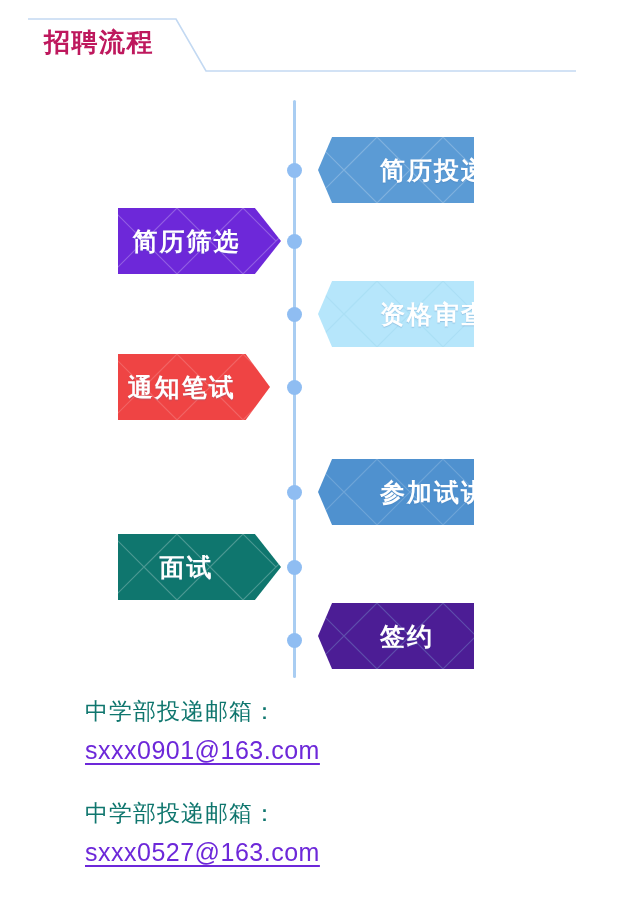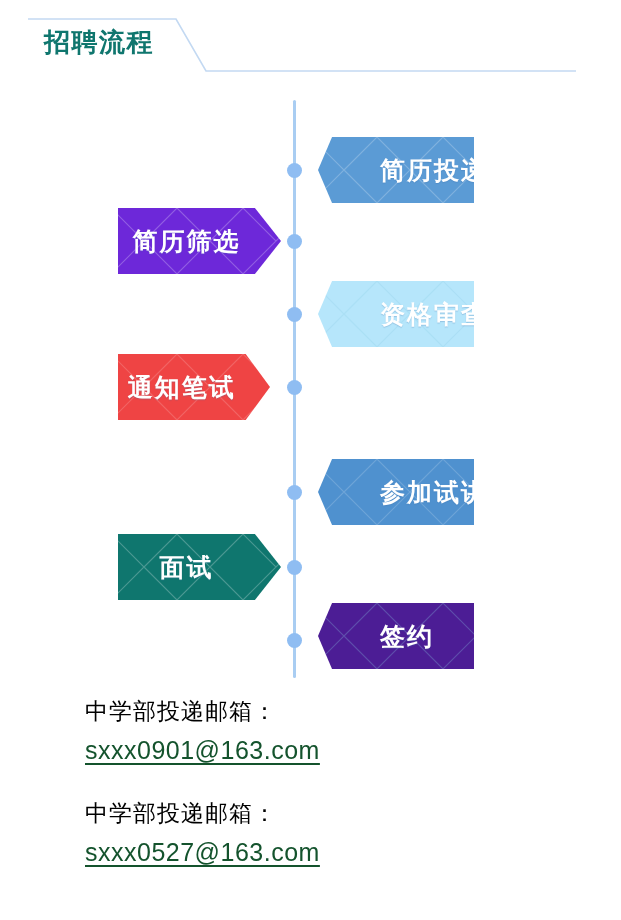--- a/index.html
+++ b/index.html
@@ -31,21 +31,21 @@
     width: 621px;
     height: 92px;
     pointer-events: none;
   }
   .header-title {
     position: absolute;
     left: 44px;
     top: 25px;
     font-size: 26px;
     font-weight: bold;
-    color: #0f766e;
+    color: #be185d;
     letter-spacing: 1.5px;
     line-height: 34px;
     white-space: nowrap;
     font-family: "DejaVu Sans", "Liberation Sans", sans-serif;
   }
 
   
   .timeline {
     position: absolute;
     left: 0;
@@ -129,30 +129,30 @@
     left: 0;
     top: 692px;
     width: 621px;
   }
   .contact-group {
     margin-bottom: 24px;
     padding-left: 85px;
   }
   .contact-label {
     font-size: 23px;
-    color: #000000;
+    color: #0f766e;
     letter-spacing: 1px;
     line-height: 38px;
     white-space: nowrap;
     font-family: "DejaVu Sans", "Liberation Sans", sans-serif;
   }
   .contact-email {
     display: inline-block;
     font-size: 25px;
-    color: #14532d;
+    color: #6d28d9;
     letter-spacing: 0.5px;
     line-height: 40px;
     text-decoration: underline;
     text-underline-offset: 4px;
     white-space: nowrap;
     font-family: "Liberation Sans", "DejaVu Sans", sans-serif;
   }
 </style>
 </head>
 <body>

